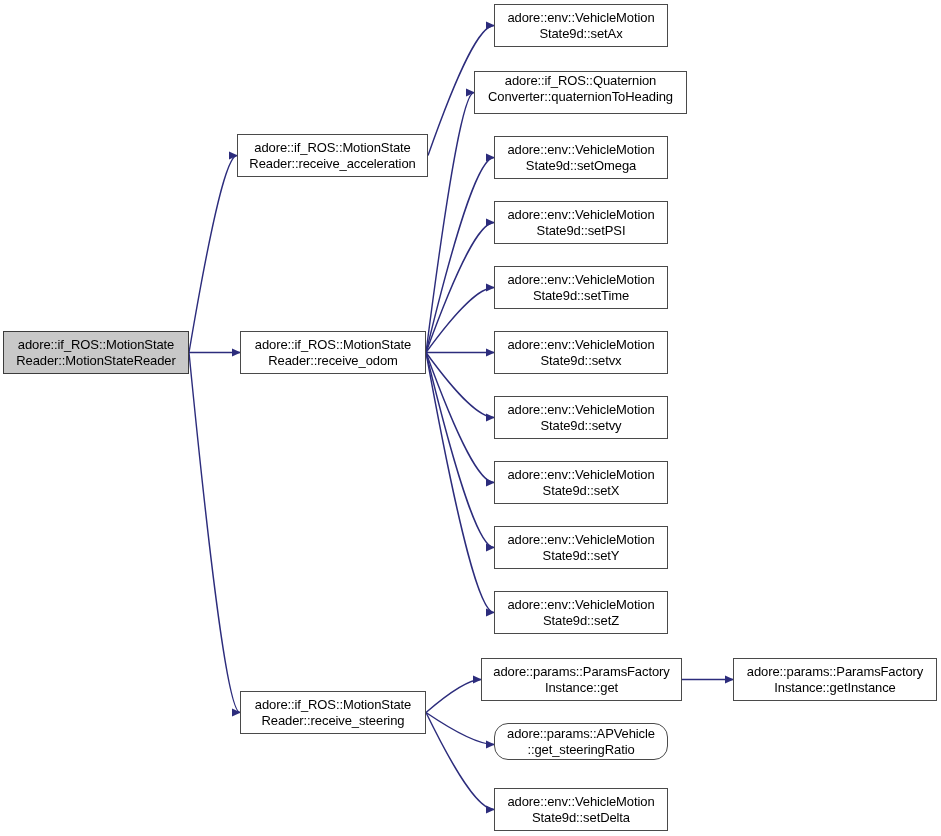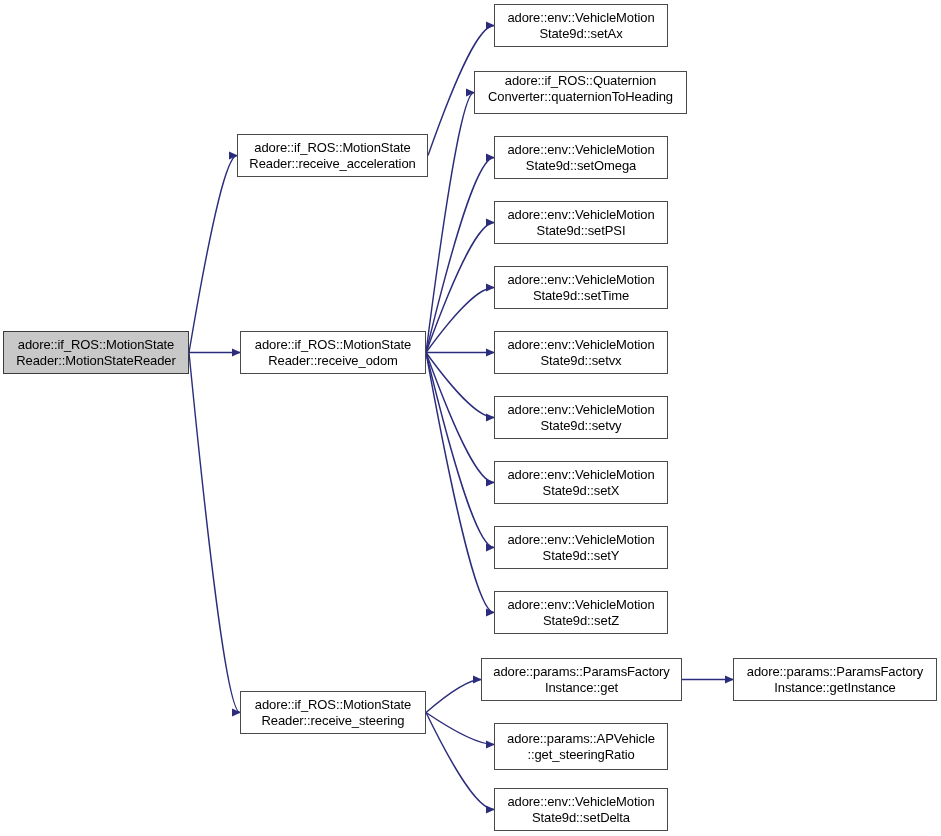--- a/index.html
+++ b/index.html
@@ -101,20 +101,20 @@
       <div class="node" style="left: 494px; top: 396px; width: 174px; height: 43px;"><span class="node-label">adore::env::VehicleMotion
 State9d::setvy</span></div>
       <div class="node" style="left: 494px; top: 461px; width: 174px; height: 43px;"><span class="node-label">adore::env::VehicleMotion
 State9d::setX</span></div>
       <div class="node" style="left: 494px; top: 526px; width: 174px; height: 43px;"><span class="node-label">adore::env::VehicleMotion
 State9d::setY</span></div>
       <div class="node" style="left: 494px; top: 591px; width: 174px; height: 43px;"><span class="node-label">adore::env::VehicleMotion
 State9d::setZ</span></div>
       <div class="node" style="left: 481px; top: 658px; width: 201px; height: 43px;"><span class="node-label">adore::params::ParamsFactory
 Instance::get</span></div>
-      <div class="node" style="left: 494px; top: 723px; width: 174px; height: 47px;"><span class="node-label">adore::params::APVehicle
+      <div class="node" style="left: 494px; top: 723px; width: 174px; height: 37px; border-radius: 14px;"><span class="node-label">adore::params::APVehicle
 ::get_steeringRatio</span></div>
       <div class="node" style="left: 494px; top: 788px; width: 174px; height: 43px;"><span class="node-label">adore::env::VehicleMotion
 State9d::setDelta</span></div>
       <div class="node" style="left: 733px; top: 658px; width: 204px; height: 43px;"><span class="node-label">adore::params::ParamsFactory
 Instance::getInstance</span></div>
     </div>
 </div>
 
 </body></html>

